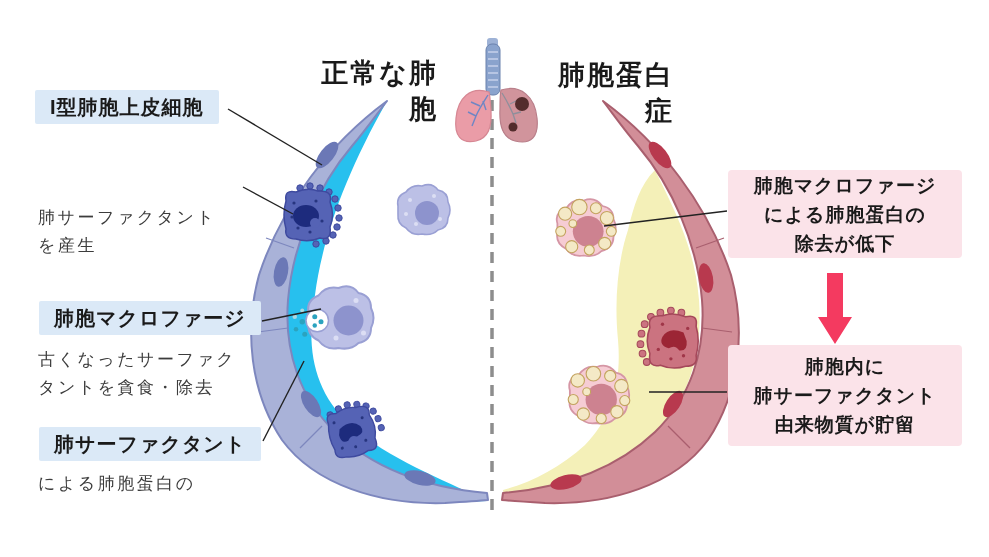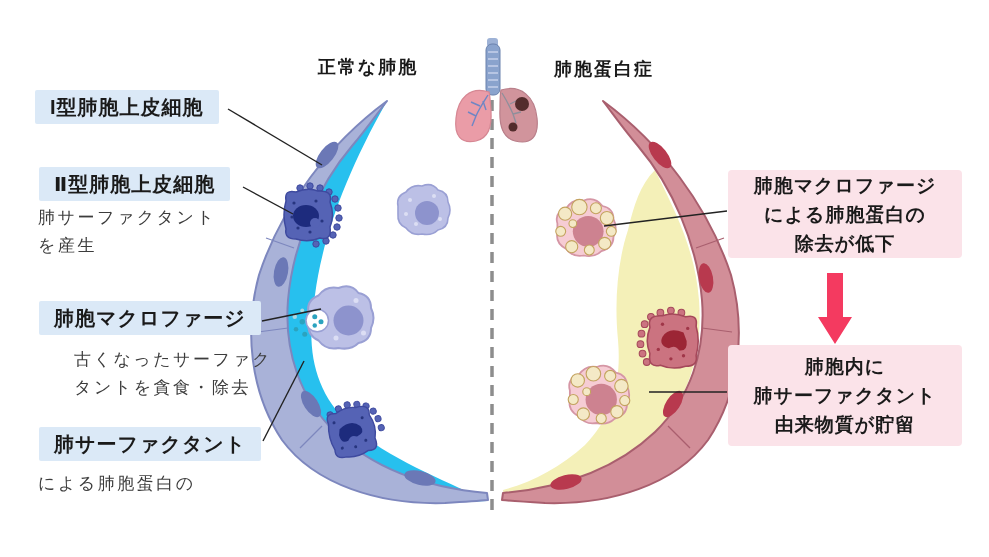--- a/index.html
+++ b/index.html
@@ -21,22 +21,22 @@
   .mac-body{fill:var(--macrophage,#bcc0e6);stroke:#9aa0d4;stroke-width:1.6;}
   .mac-nuc{fill:#8d93cd;}
   .foam-body{fill:var(--foamy-macrophage,#f6ccd4);stroke:#d596a5;stroke-width:1.6;}
   .foam-nuc{fill:#cd8290;}
   .vesicle{fill:#f4e9c6;stroke:#c3a35f;stroke-width:1;}
   .leader{stroke:#222;stroke-width:1.4;}
   .sep-n{stroke:#7d87be;stroke-width:1.2;}
   .sep-d{stroke:#a95f6e;stroke-width:1.2;}
   .arrow{fill:var(--arrow,#f43a60);}
 
-  .title{position:absolute;font-size:18px;font-weight:bold;color:var(--text,#1a1a1a);
-         letter-spacing:2px;text-align:center;width:140px;}
+  .title{position:absolute;font-size:27px;font-weight:bold;color:var(--text,#1a1a1a);
+         letter-spacing:2px;text-align:right;width:140px;}
   .tag{position:absolute;background:var(--label-bg-normal,#dbe9f7);color:var(--text,#1a1a1a);
        font-size:20px;font-weight:bold;letter-spacing:1px;padding:4px 15px;line-height:26px;border-radius:2px;}
   .note{position:absolute;color:var(--note-text,#3c3c3c);font-size:17px;letter-spacing:2.5px;
         line-height:28px;white-space:pre-line;}
   .pbox{position:absolute;left:728px;width:234px;background:var(--label-bg-disease,#fbe3e9);
         color:var(--text,#1a1a1a);font-size:19px;font-weight:bold;letter-spacing:1px;line-height:29px;
         text-align:center;white-space:pre-line;border-radius:4px;display:flex;align-items:center;justify-content:center;}
 </style>
 </head>
 <body>
@@ -285,26 +285,25 @@
     </g>
 
     <path class="arrow" d="M 827,273 L 843,273 L 843,317 L 852,317 L 835,344 L 818,317 L 827,317 Z"></path>
   </svg>
 
   <div class="title" style="left:298px;top:55px;">正常な肺胞</div>
   <div class="title" style="left:534px;top:57px;">肺胞蛋白症</div>
 
   <div class="tag" style="left:35px;top:90px;">I型肺胞上皮細胞</div>
 
-  <div class="tag" style="left:39px;top:167px;">Ⅱ型肺胞上皮細胞</div>
   <div class="note" style="left:38px;top:204px;">肺サーファクタント
 を産生</div>
 
   <div class="tag" style="left:39px;top:301px;">肺胞マクロファージ</div>
-  <div class="note" style="left:38px;top:346px;margin-left:36px;">古くなったサーファク
+  <div class="note" style="left:38px;top:346px;">古くなったサーファク
 タントを貪食・除去</div>
 
   <div class="tag" style="left:39px;top:427px;">肺サーファクタント</div>
   <div class="note" style="left:38px;top:470px;">による肺胞蛋白の</div>
 
   <div class="pbox" style="top:170px;height:88px;">肺胞マクロファージ
 による肺胞蛋白の
 除去が低下</div>
   <div class="pbox" style="top:345px;height:101px;">肺胞内に
 肺サーファクタント

